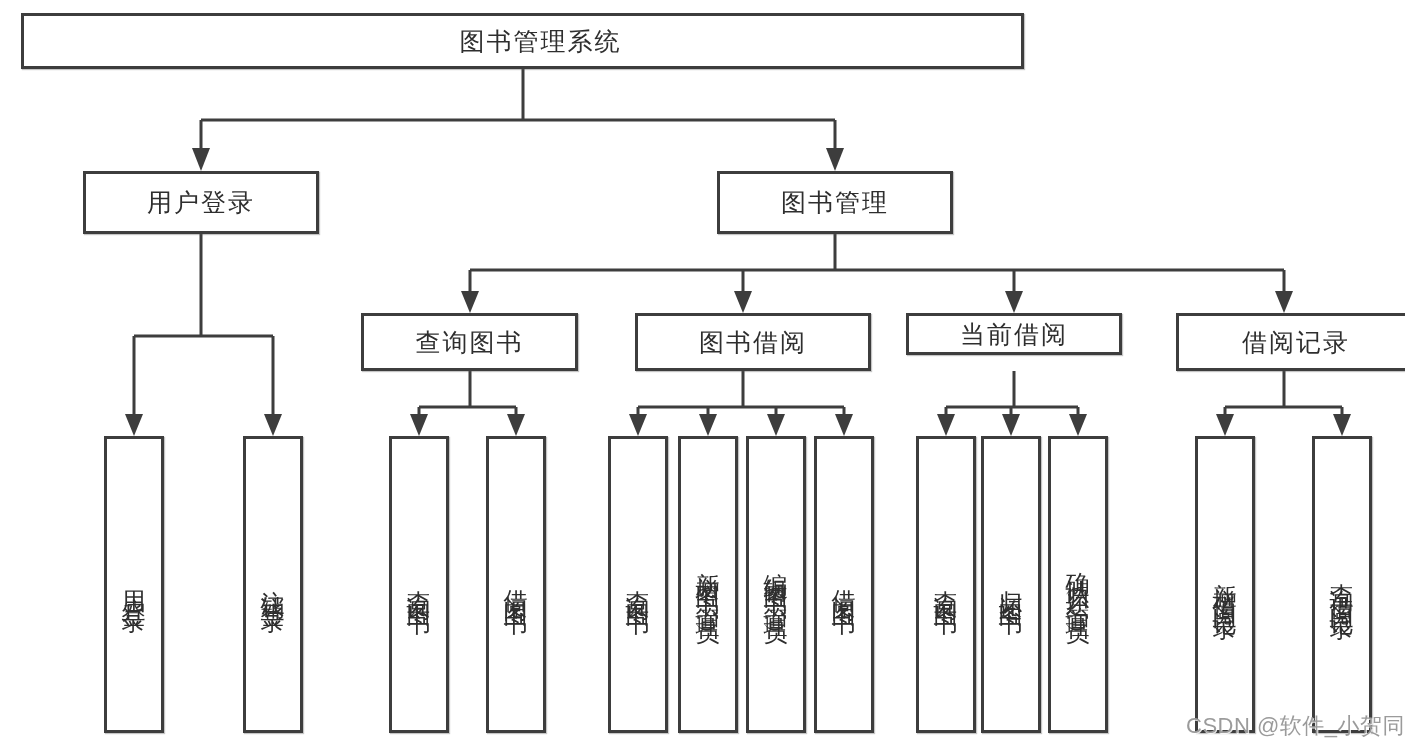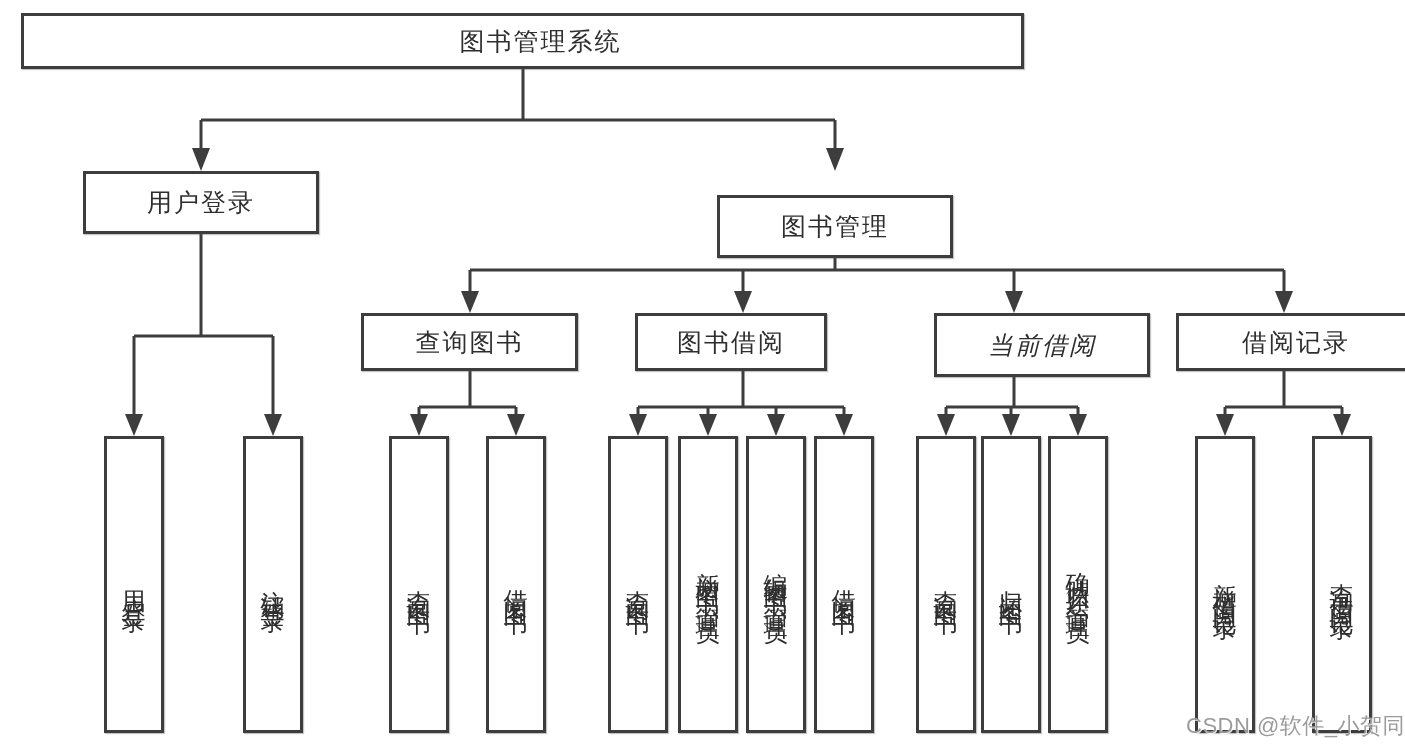--- a/index.html
+++ b/index.html
@@ -107,31 +107,31 @@
     </g>
   </svg>
 
   <div class="node" style="left:21px;top:13px;width:1003px;height:56px;padding-left:36px;">
     <span class="lbl-h">图书管理系统</span>
   </div>
 
   <div class="node" style="left:83px;top:171px;width:236px;height:63px;">
     <span class="lbl-h">用户登录</span>
   </div>
-  <div class="node" style="left:717px;top:171px;width:236px;height:63px;margin-top:24px;">
+  <div class="node" style="left:717px;top:171px;width:236px;height:63px;">
     <span class="lbl-h">图书管理</span>
   </div>
 
   <div class="node" style="left:361px;top:313px;width:217px;height:58px;">
     <span class="lbl-h">查询图书</span>
   </div>
-  <div class="node" style="left:635px;top:313px;width:192px;height:58px;">
+  <div class="node" style="left:635px;top:313px;width:236px;height:58px;">
     <span class="lbl-h">图书借阅</span>
   </div>
-  <div class="node" style="left:934px;top:313px;width:216px;height:64px;font-style:italic;">
+  <div class="node" style="left:906px;top:313px;width:216px;height:42px;">
     <span class="lbl-h">当前借阅</span>
   </div>
   <div class="node" style="left:1176px;top:313px;width:240px;height:58px;">
     <span class="lbl-h">借阅记录</span>
   </div>
 
   <div class="node" style="left:104px;top:436px;width:60px;height:297px;">
     <span class="lbl-v">用户登录</span>
   </div>
   <div class="node" style="left:243px;top:436px;width:60px;height:297px;">

